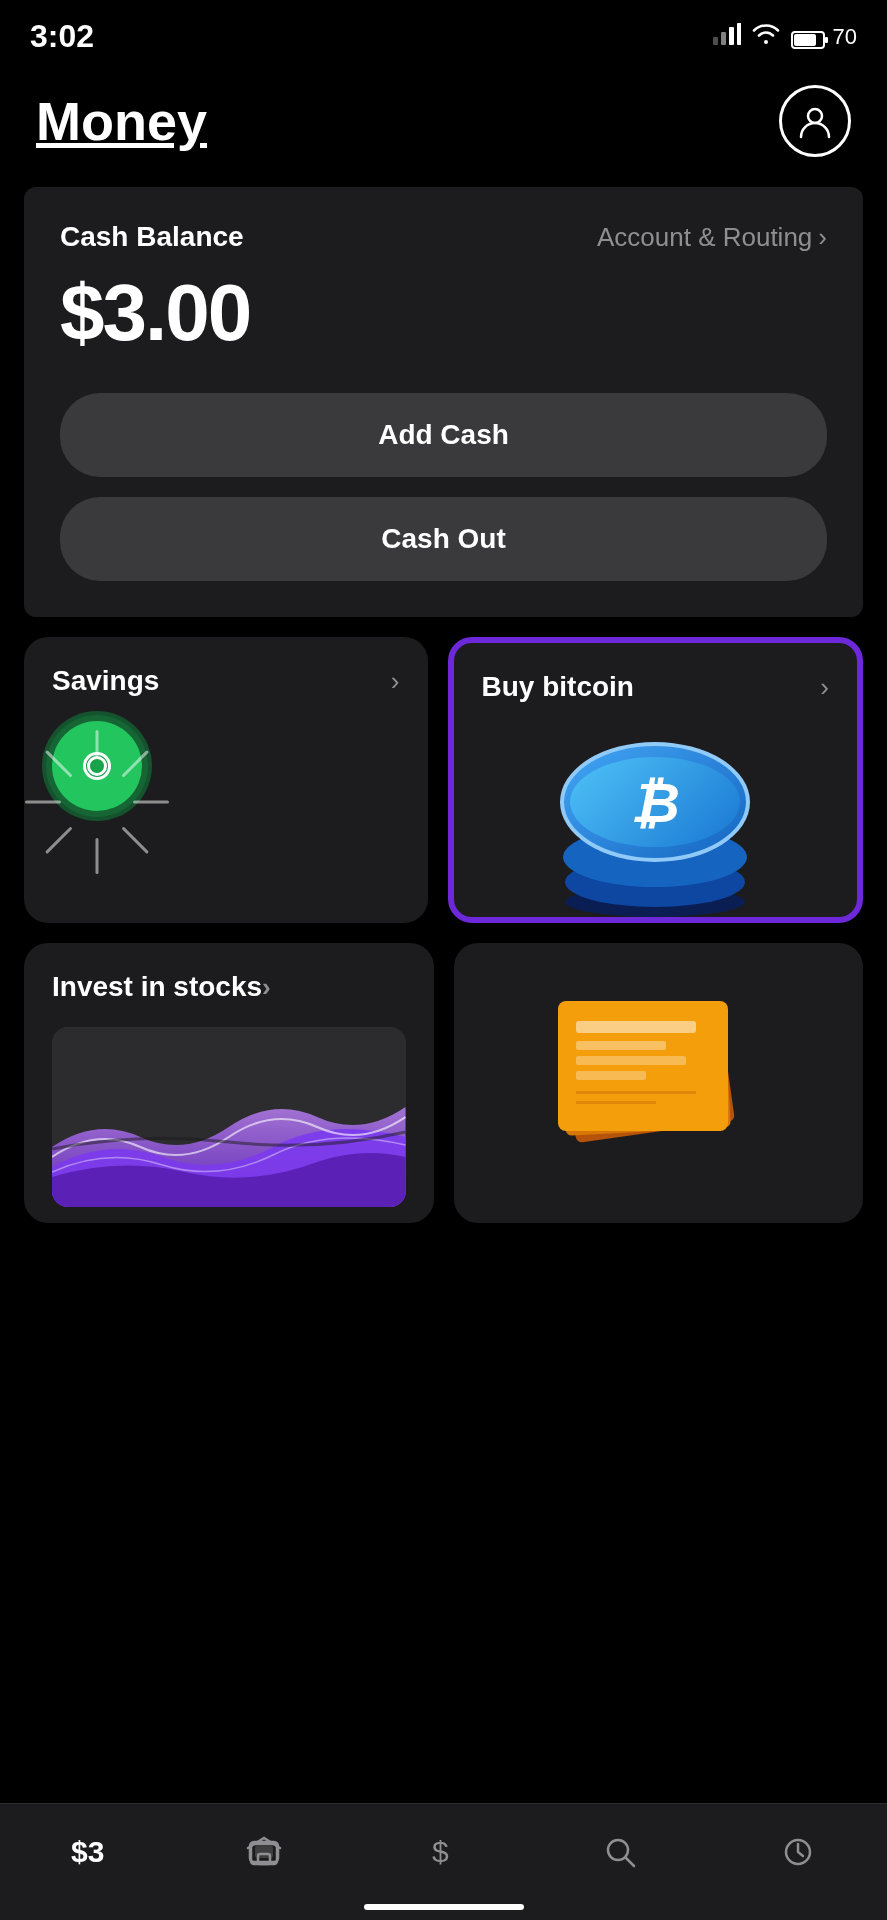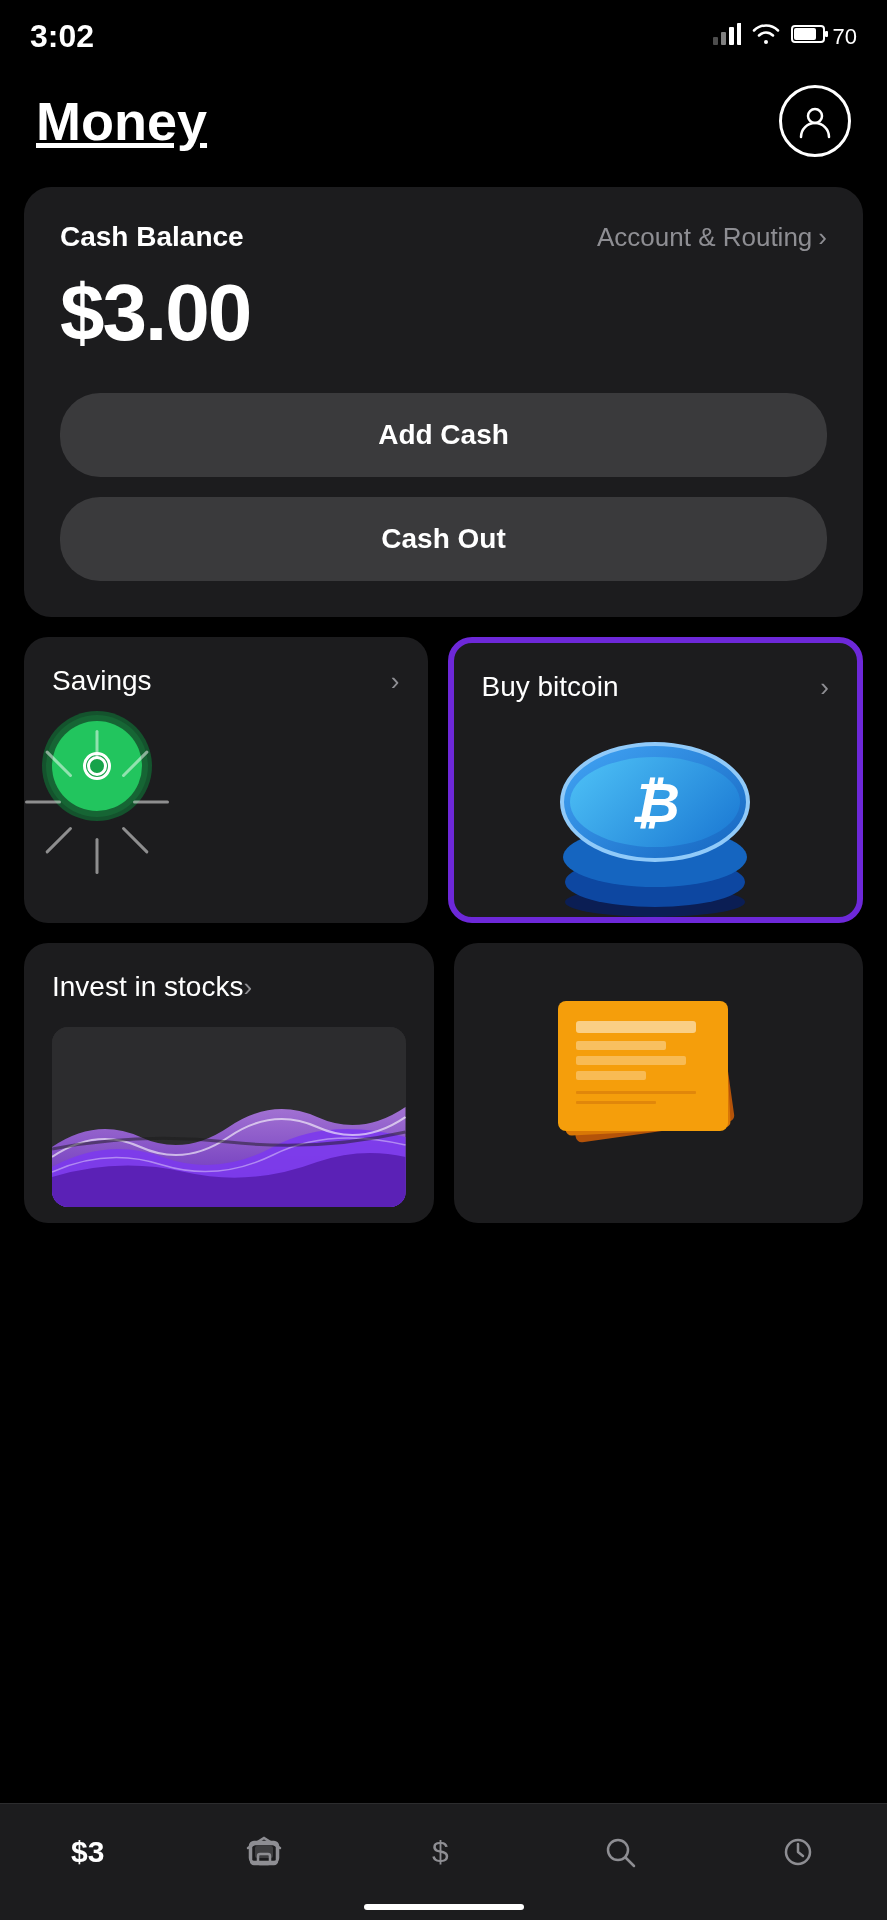--- a/index.html
+++ b/index.html
@@ -66,21 +66,21 @@
     }
 
     
     .main-content {
       padding: 0 24px;
     }
 
     
     .cash-balance-card {
       background: #1c1c1e;
-      border-radius: 27px;
+      border-radius: 12px;
       padding: 34px 36px 36px;
       margin-bottom: 20px;
     }
     .card-header {
       display: flex;
       justify-content: space-between;
       align-items: center;
       margin-bottom: 10px;
     }
     .card-label {
@@ -141,21 +141,21 @@
       border: 6px solid #6d28d9;
     }
     .grid-card-header {
       display: flex;
       justify-content: space-between;
       align-items: center;
       margin-bottom: 24px;
     }
     .grid-card-title {
       font-size: 28px;
-      font-weight: 400;
+      font-weight: 700;
       color: #fff;
     }
     .chevron-right {
       color: #8e8e93;
       font-size: 26px;
     }
     .savings-amount {
       font-size: 42px;
       font-weight: 700;
       color: #fff;
@@ -287,21 +287,21 @@
         <rect x="24" y="0" width="5" height="22" rx="1" fill="#fff"></rect>
       </svg>
     </span>
     <span style="font-size:22px;">
       <svg width="30" height="22" viewBox="0 0 30 22" fill="white">
         <path d="M15 17a2 2 0 1 1 0 4 2 2 0 0 1 0-4z"></path>
         <path d="M8 12.5C9.9 10.6 12.3 9.5 15 9.5s5.1 1.1 7 3" stroke="white" stroke-width="2.5" fill="none" stroke-linecap="round"></path>
         <path d="M3 7.5C6 4.5 10.3 2.5 15 2.5s9 2 12 5" stroke="white" stroke-width="2.5" fill="none" stroke-linecap="round"></path>
       </svg>
     </span>
-    <span style="display:flex;align-items:flex-start;gap:4px;">
+    <span style="display:flex;align-items:flex-end;gap:4px;">
       <svg width="38" height="20" viewBox="0 0 38 20" fill="none">
         <rect x="1" y="2" width="32" height="16" rx="3" stroke="white" stroke-width="2"></rect>
         <rect x="3" y="4" width="22" height="12" rx="2" fill="white"></rect>
         <rect x="34" y="7" width="3" height="6" rx="1" fill="white"></rect>
       </svg>
       <span class="battery-text">70</span>
     </span>
   </div>
 </div>
 

